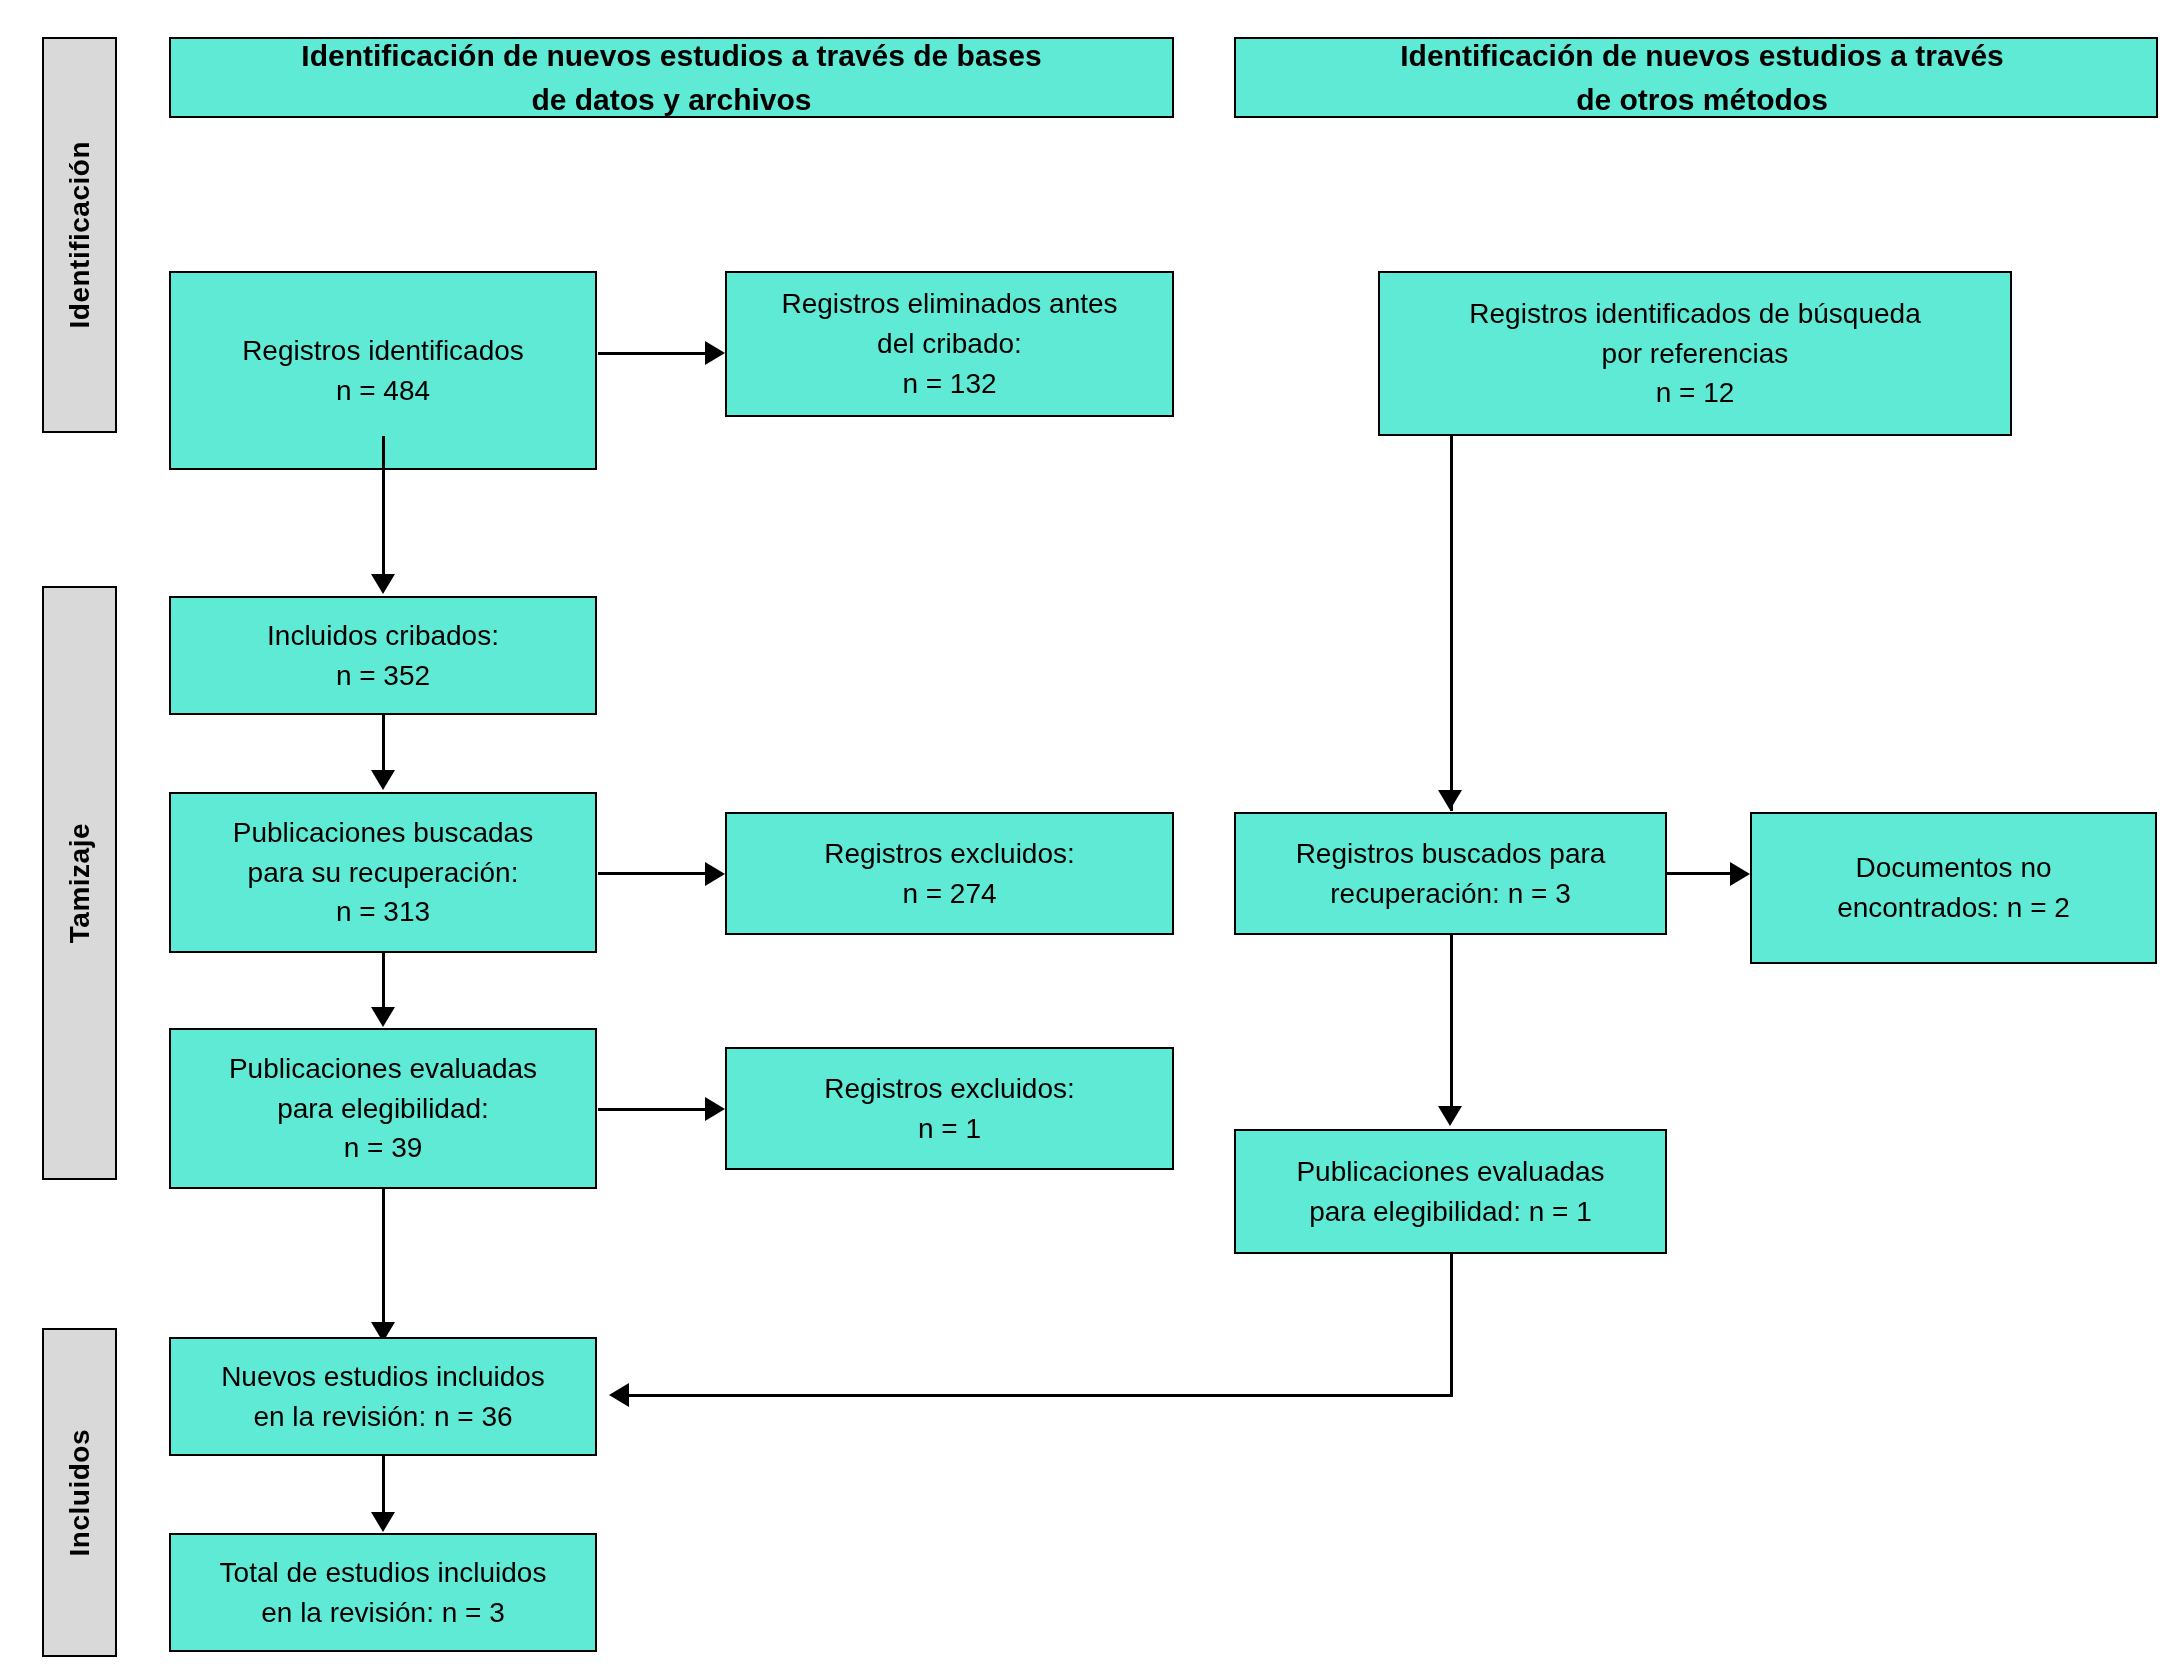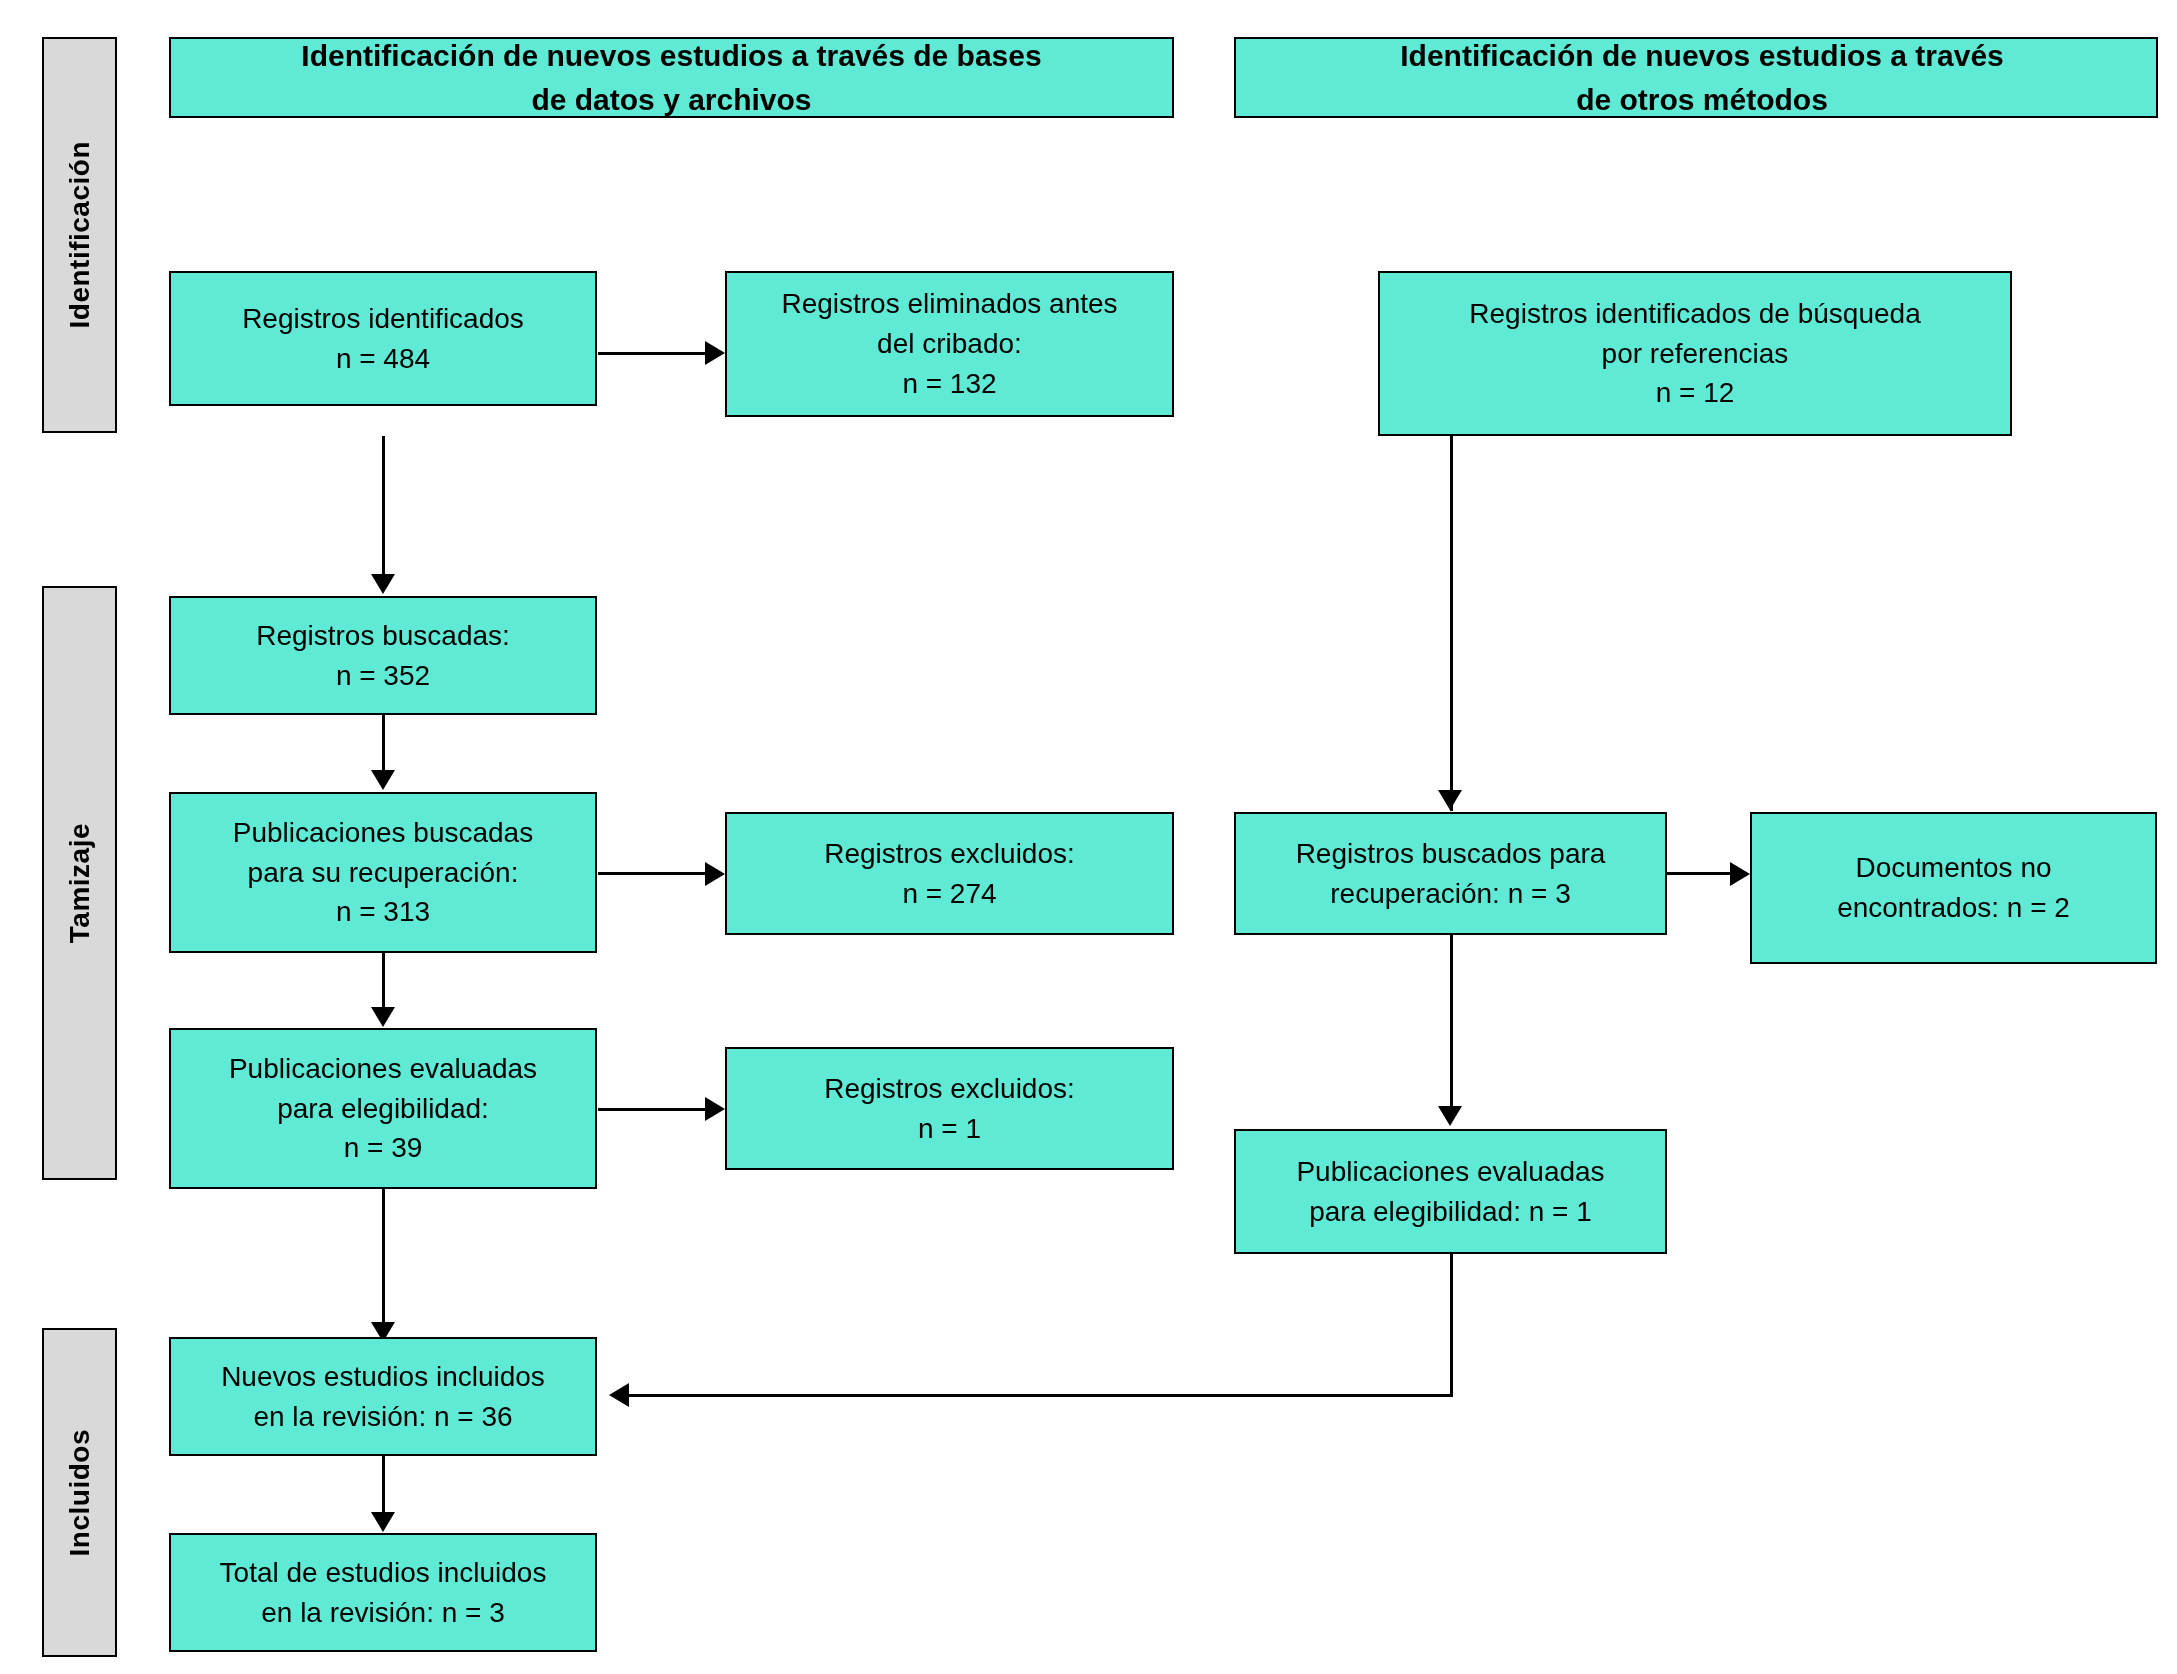--- a/index.html
+++ b/index.html
@@ -111,21 +111,21 @@
     </div>
   </div>
 
   <div class="box header" style="left:1234px; top:37px; width:924px; height:81px;padding-left:12px;">
     <div class="inner">
       <span class="line-break">Identificación de nuevos estudios a través</span>
       <span class="line-break">de otros métodos</span>
     </div>
   </div>
 
-  <div class="box" style="left:169px; top:271px; width:428px; height:135px;">
+  <div class="box" style="left:169px; top:271px; width:428px; height:199px;">
     <div class="inner">
       <span class="line-break">Registros identificados</span>
       <span class="line-break">n = 484</span>
     </div>
   </div>
 
   <div class="box" style="left:725px; top:271px; width:449px; height:146px;">
     <div class="inner">
       <span class="line-break">Registros eliminados antes</span>
       <span class="line-break">del cribado:</span>
@@ -145,21 +145,21 @@
   <div class="arrow right" style="left:705px; top:341px;"></div>
 
   <div class="conn v" style="left:382px; top:436px; height:140px;"></div>
   <div class="arrow down" style="left:371px; top:574px;"></div>
 
   <div class="conn v" style="left:1450px; top:436px; height:375px;"></div>
   <div class="arrow down" style="left:1438px; top:790px;"></div>
 
   <div class="box" style="left:169px; top:596px; width:428px; height:119px;">
     <div class="inner">
-      <span class="line-break">Registros buscadas:</span>
+      <span class="line-break">Incluidos cribados:</span>
       <span class="line-break">n = 352</span>
     </div>
   </div>
 
   <div class="conn v" style="left:382px; top:715px; height:58px;"></div>
   <div class="arrow down" style="left:371px; top:770px;"></div>
 
   <div class="box" style="left:169px; top:792px; width:428px; height:161px;">
     <div class="inner">
       <span class="line-break">Publicaciones buscadas</span>

